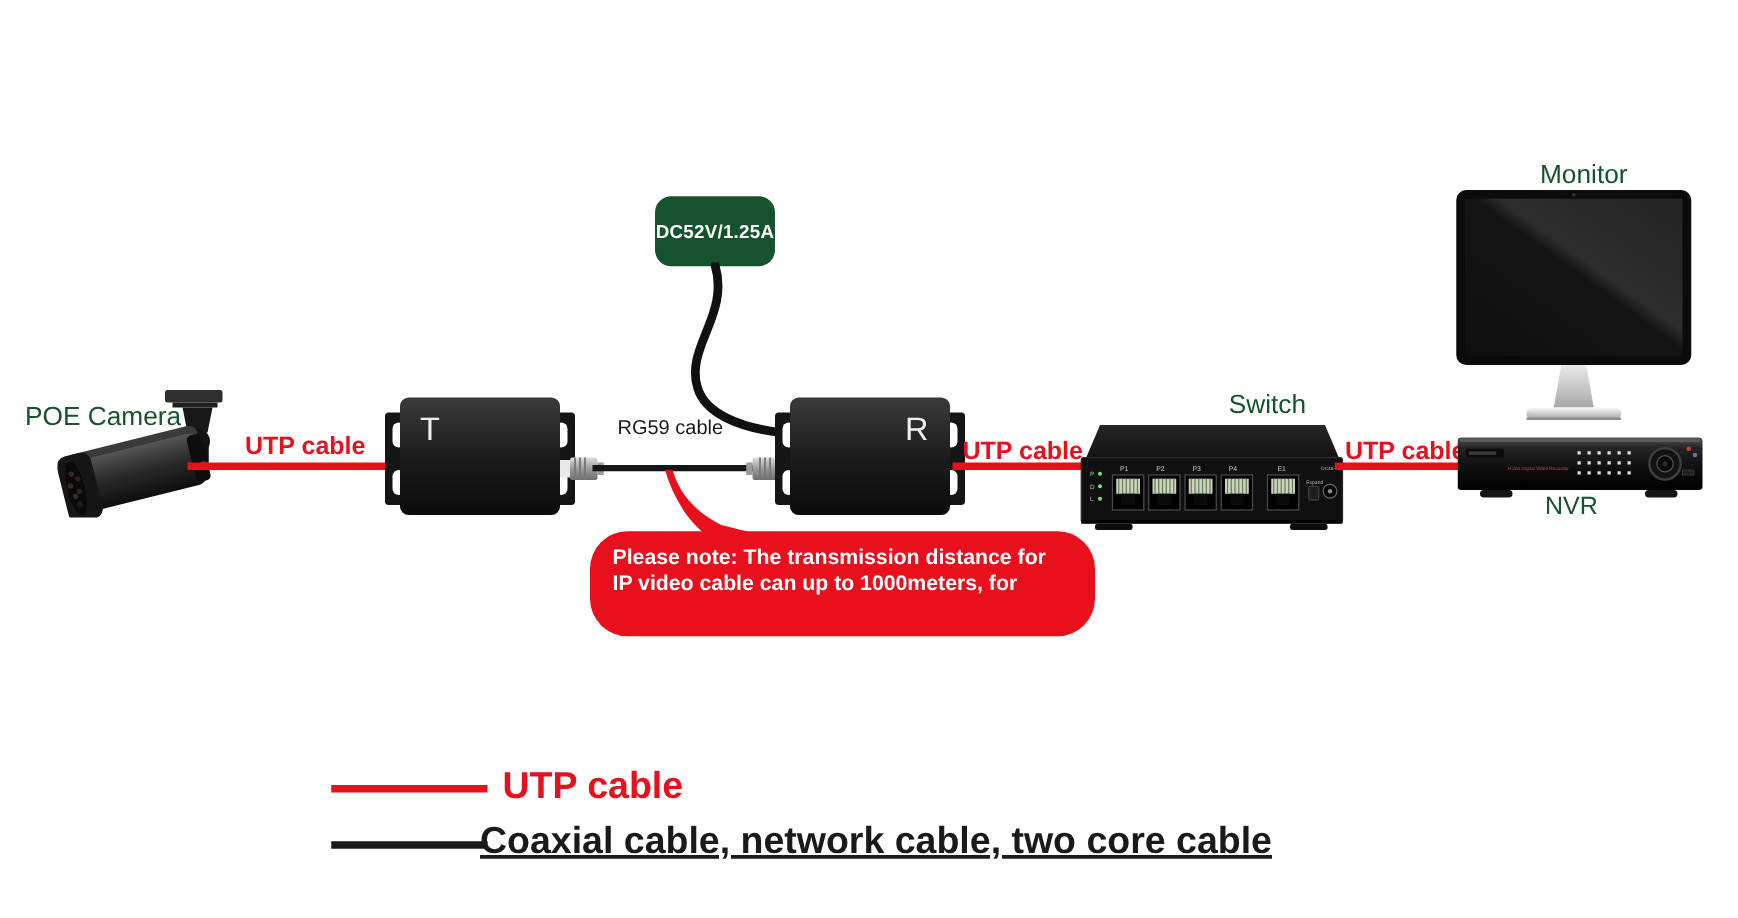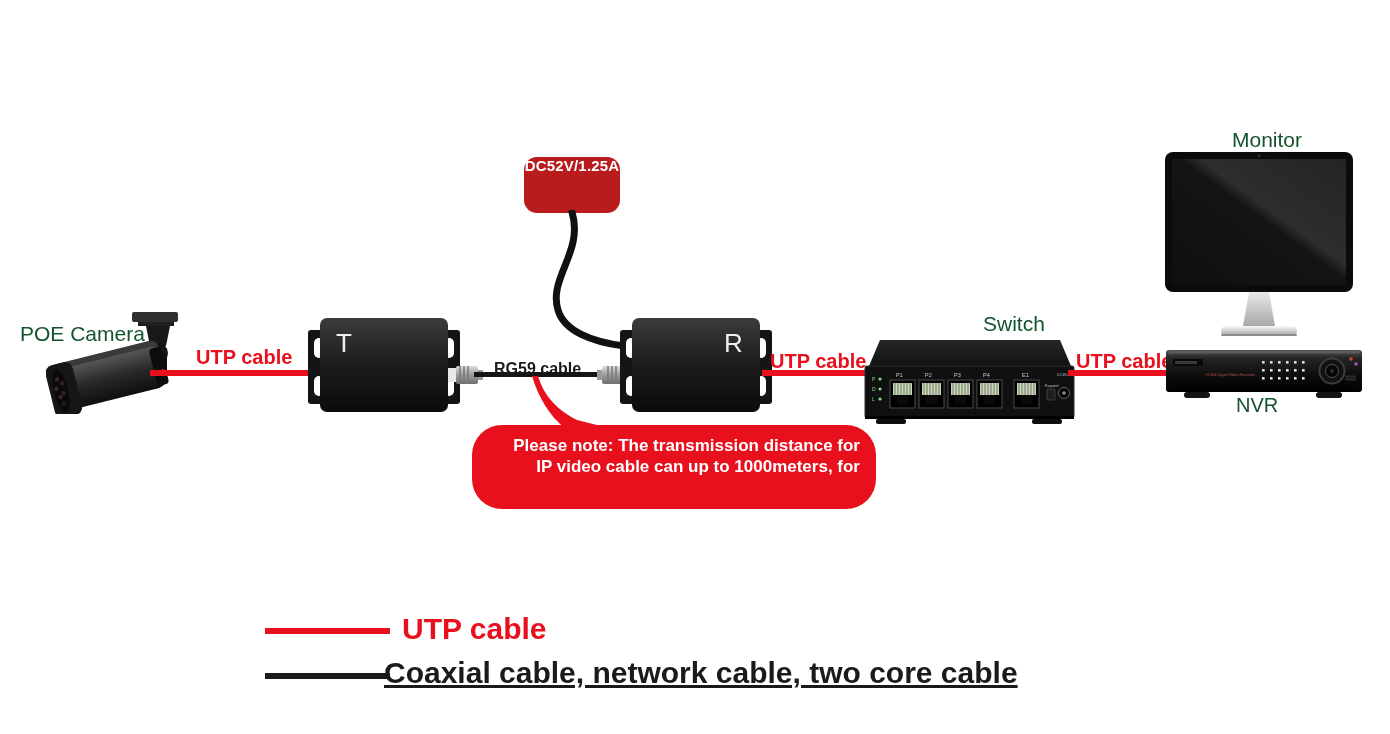--- a/index.html
+++ b/index.html
@@ -8,22 +8,22 @@
     position:relative; width:1390px; height:734px; background:#ffffff;
     font-family:"Liberation Sans", sans-serif; overflow:hidden;
   }
   .abs { position:absolute; }
   .dev-label { color:#14532d; font-size:21px; white-space:nowrap; }
   .cable-label-red { color:#e8101c; font-size:20px; font-weight:600; white-space:nowrap; }
   .cable-label-black { color:#1a1a1a; font-size:16px; white-space:nowrap; }
   .line-red { height:6px; background:#e8101c; }
   .line-black { height:5px; background:#161616; }
   .adapter {
-    width:96px; height:56px; background:#b91c1c; border-radius:13px;
-    display:flex; justify-content:center;
+    width:96px; height:56px; background:#14532d; border-radius:13px;
+    display:flex; align-items:center; justify-content:center;
   }
   .adapter span { color:#ffffff; font-size:15px; font-weight:bold; letter-spacing:.2px; }
   .note-bubble {
     width:404px; height:84px; background:#e8101c; border-radius:30px;
     padding:10px 16px 0 18px; color:#ffffff; font-weight:bold;
     font-size:17px; line-height:21px; white-space:nowrap;
   }
   .legend-line-red { width:125px; height:6px; background:#e8101c; }
   .legend-line-black { width:125px; height:6px; background:#1a1a1a; }
   .legend-text-red { color:#e8101c; font-size:30px; font-weight:bold; white-space:nowrap; }
@@ -101,21 +101,21 @@
       <rect x="140" y="52" width="8" height="14" fill="#e8e8e8"></rect>
       <rect x="148" y="50" width="22" height="18" rx="2" fill="url(#metalG)"></rect>
       <line x1="152" y1="50" x2="152" y2="68" stroke="#777" stroke-width="1.5"></line>
       <line x1="156" y1="50" x2="156" y2="68" stroke="#777" stroke-width="1.5"></line>
       <line x1="160" y1="50" x2="160" y2="68" stroke="#777" stroke-width="1.5"></line>
       <rect x="170" y="54" width="5" height="10" fill="#9a9a9a"></rect>
     </svg>
   </div>
 
   <div class="abs line-black" style="left:474px; top:372px; width:146px;"></div>
-  <div class="abs cable-label-black" style="left:494px; top:360px;font-weight:bold;">RG59 cable</div>
+  <div class="abs cable-label-black" style="left:494px; top:334px;">RG59 cable</div>
 
   <div class="abs adapter" style="left:524px; top:157px;">
     <span>DC52V/1.25A</span>
   </div>
 
   <div class="abs" style="left:520px; top:210px;">
     <svg width="130" height="140" viewBox="0 0 130 140">
       <path d="M52,2 C64,42 28,68 38,100 C44,121 72,132 104,136" fill="none" stroke="#111111" stroke-width="7" stroke-linecap="round"></path>
     </svg>
   </div>
@@ -294,21 +294,21 @@
   </div>
 
   <div class="abs dev-label" style="left:1236px; top:394px; font-size:20px;">NVR</div>
 
   <div class="abs" style="left:505px; top:374px;">
     <svg width="110" height="56" viewBox="0 0 110 56">
       <path d="M33,2 C38,18 48,34 72,46 L104,54 L60,54 C44,42 33,22 27,2 Z" fill="#e8101c"></path>
     </svg>
   </div>
 
-  <div class="abs note-bubble" style="left:472px; top:425px;text-align:right;">
+  <div class="abs note-bubble" style="left:472px; top:425px;">
     <div>Please note: The transmission distance for</div>
     <div>IP video cable can up to 1000meters, for</div>
   </div>
 
   <div>
     <div class="abs legend-line-red" style="left:265px; top:628px;"></div>
     <div class="abs legend-text-red" style="left:402px; top:612px;">UTP cable</div>
     <div class="abs legend-line-black" style="left:265px; top:673px;"></div>
     <div class="abs legend-text-black" style="left:384px; top:656px;text-decoration:underline;">Coaxial cable, network cable, two core cable</div>
   </div>

